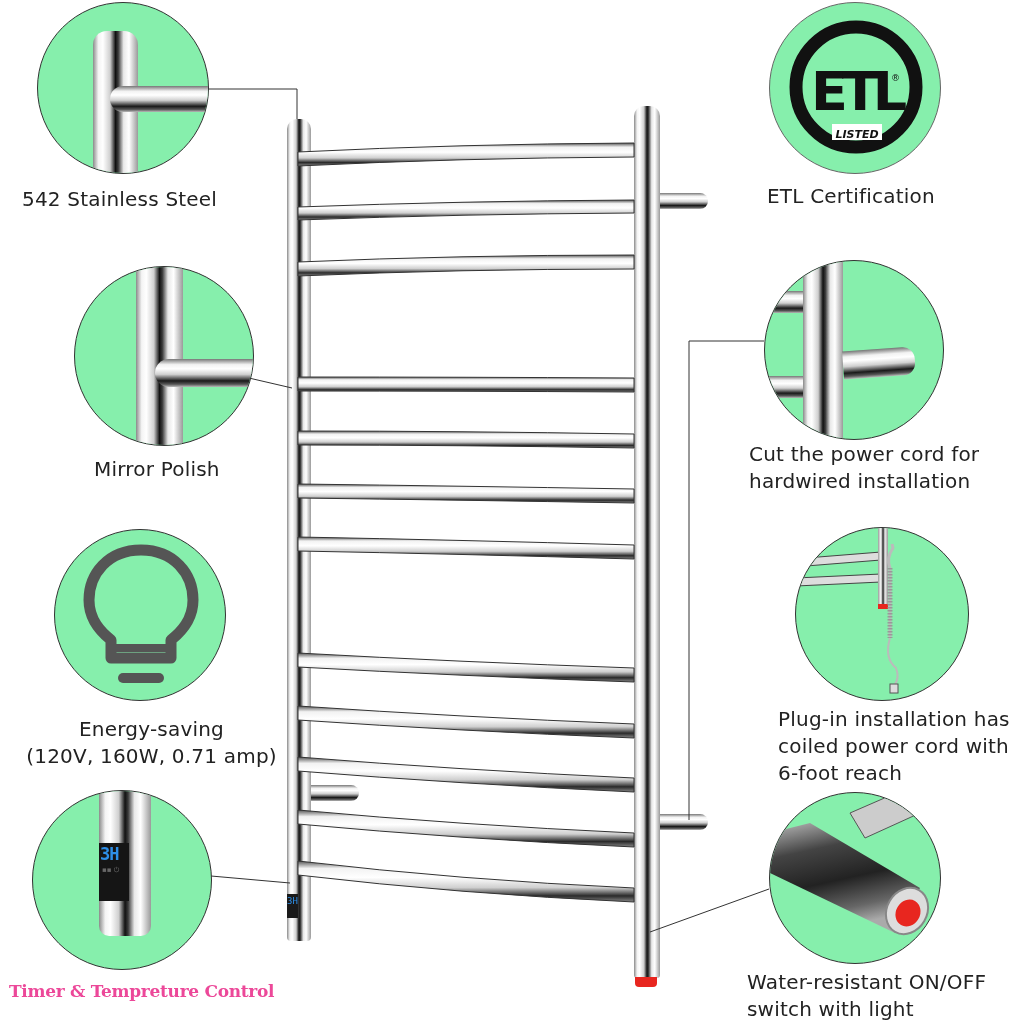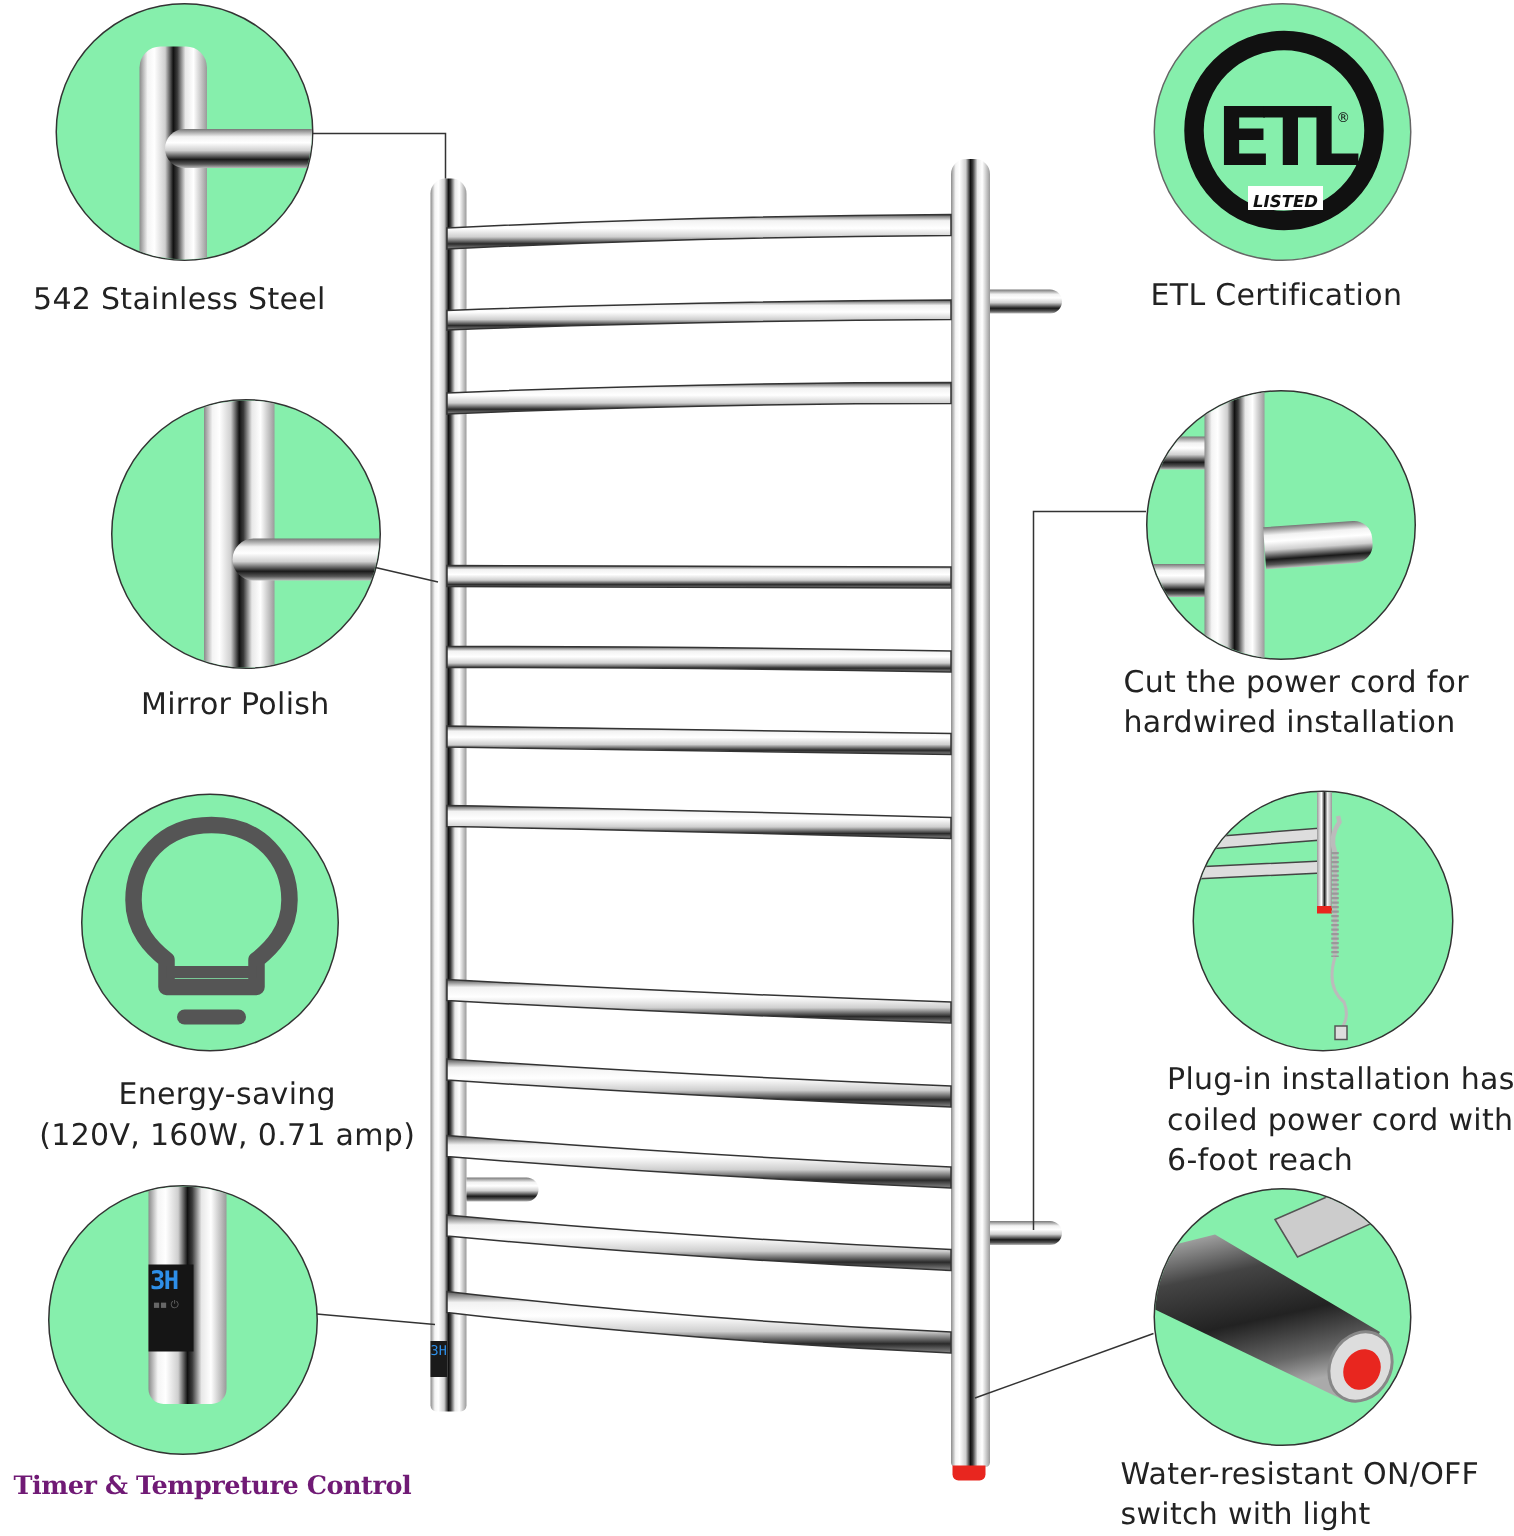--- a/index.html
+++ b/index.html
@@ -1,21 +1,21 @@
 <!DOCTYPE html>
 <html><head>
 <meta charset="utf-8">
 <style>
   html, body { margin: 0; padding: 0; background: #ffffff; }
   body { width: 1009px; height: 1024px; position: relative; overflow: hidden; font-family: "DejaVu Sans", sans-serif; color: #222; }
   .abs { position: absolute; }
   .circle { position: absolute; border: 1.3px solid #333; border-radius: 50%; background: #86efac; overflow: hidden; box-sizing: border-box; }
   .caption { position: absolute; font-family: "DejaVu Sans", sans-serif; font-size: 20px; color: #222; line-height: 27px; letter-spacing: 0.2px; }
   .caption.center { text-align: center; }
-  .caption.bold { font-family: "DejaVu Serif", serif; font-weight: bold; font-size: 17px; color: #701a75; letter-spacing: -0.3px; }
+  .caption.bold { font-family: "DejaVu Serif", serif; font-weight: bold; font-size: 17px; color: #ec4899; letter-spacing: -0.3px; }
   .chrome-v { background: linear-gradient(90deg, #8a8a8a 0%, #f4f4f4 12%, #ffffff 22%, #cfcfcf 38%, #111 50%, #3a3a3a 56%, #e8e8e8 68%, #ffffff 80%, #9a9a9a 100%); }
   .chrome-h { background: linear-gradient(180deg, #777 0%, #f2f2f2 20%, #ffffff 35%, #d0d0d0 55%, #1a1a1a 78%, #555 90%, #bbb 100%); }
   svg { display: block; }
 </style>
 </head>
 <body>
 
 <div class="abs" style="left:0;top:0;width:1009px;height:1024px;">
 
   <div class="abs chrome-v" style="left:287px;top:119px;width:24px;height:822px;border-radius:10px 10px 4px 4px;"></div>

